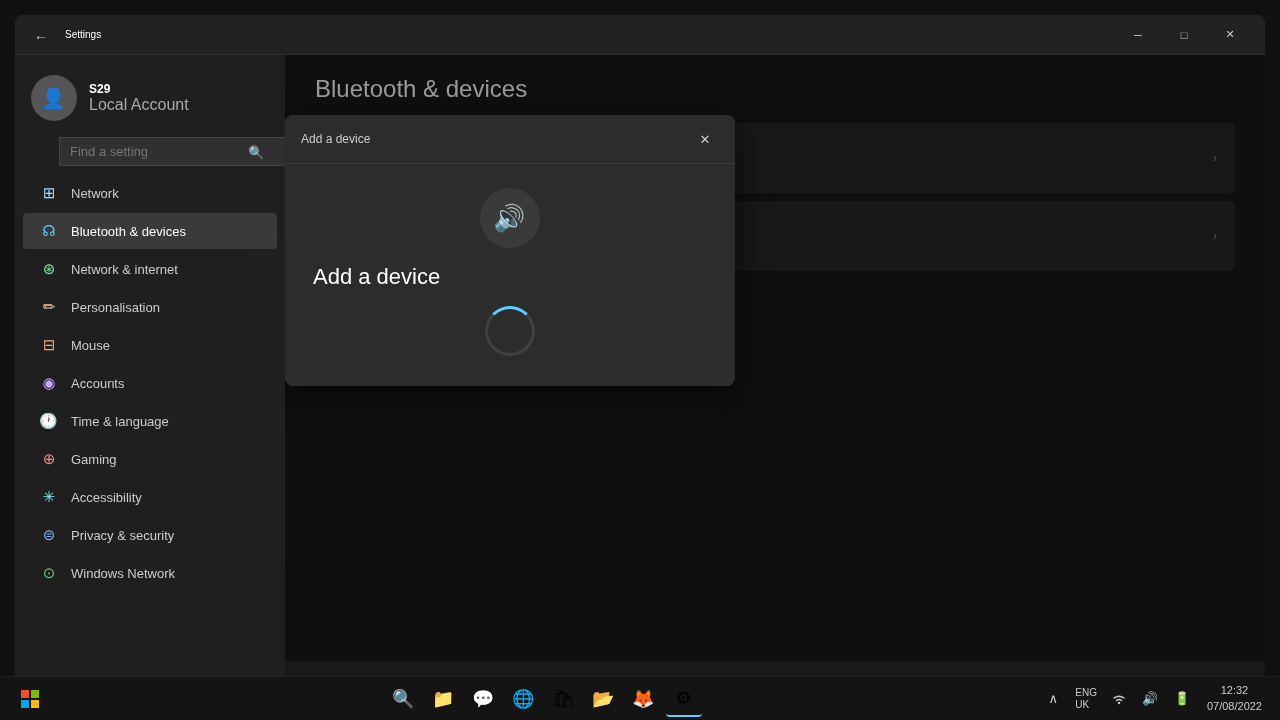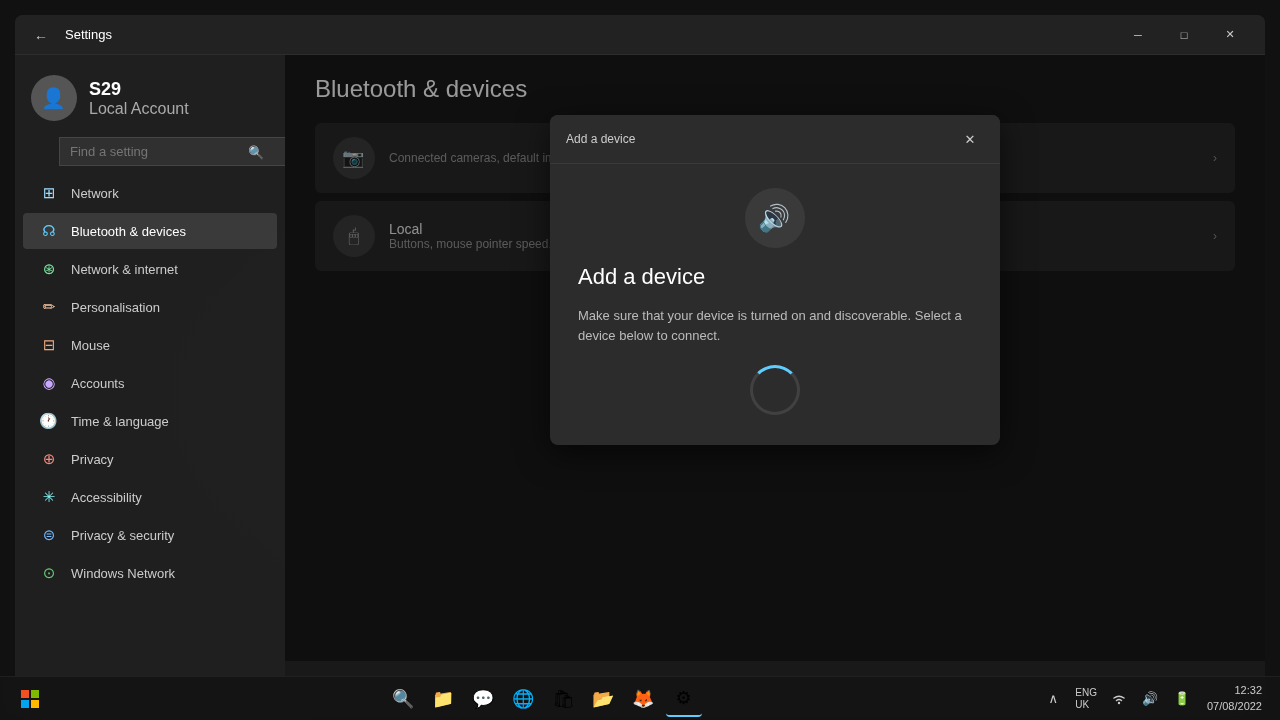--- a/index.html
+++ b/index.html
@@ -62,21 +62,21 @@
       align-items: center;
       justify-content: center;
       cursor: pointer;
       color: #ccc;
       font-size: 14px;
       margin-right: 10px;
     }
 
     .title-bar-title {
       color: #fff;
-      font-size: 13px;
+      font-size: 10px;
       font-weight: 400;
     }
 
     .title-bar-controls {
       margin-left: auto;
       display: flex;
       gap: 0;
     }
 
     .title-bar-btn {
@@ -124,21 +124,21 @@
       align-items: center;
       justify-content: center;
       color: #ccc;
       font-size: 20px;
       flex-shrink: 0;
     }
 
     .user-info {}
     .user-name {
       color: #fff;
-      font-size: 18px;
+      font-size: 12px;
       font-weight: 600;
     }
     .user-type {
       color: #aaa;
       font-size: 16px;
     }
 
     .search-box {
       margin: 0 12px 8px;
       position: relative;
@@ -282,38 +282,37 @@
     .taskbar-app.active { border-bottom: 2px solid #60cdff; }
 
     .taskbar-right {
       display: flex;
       align-items: center;
       gap: 4px;
       margin-left: auto;
     }
 
     .taskbar-time {
-      text-align: right;
+      text-align: center;
       color: #ccc;
       font-size: 11px;
       line-height: 1.4;
       cursor: pointer;
       padding: 2px 6px;
       border-radius: 4px;
     }
 
     
     .modal-overlay {
       position: absolute;
       top: 0; left: 0; right: 0; bottom: 44px;
       background: rgba(0,0,0,0.4);
       z-index: 50;
       display: flex;
       align-items: flex-start;
-      justify-content: center;
     }
 
     .modal {
       background: #2c2c2c;
       border-radius: 8px;
       width: 450px;
       margin-top: 60px;
       box-shadow: 0 8px 32px rgba(0,0,0,0.6);
       overflow: hidden;
     }
@@ -491,21 +490,21 @@
       <div class="nav-item">
         <span class="nav-icon icon-accounts">◉</span>
         <span>Accounts</span>
       </div>
       <div class="nav-item">
         <span class="nav-icon icon-time">🕐</span>
         <span>Time &amp; language</span>
       </div>
       <div class="nav-item">
         <span class="nav-icon icon-gaming">⊕</span>
-        <span>Privacy</span>
+        <span>Gaming</span>
       </div>
       <div class="nav-item">
         <span class="nav-icon icon-accessibility">✳</span>
         <span>Accessibility</span>
       </div>
       <div class="nav-item">
         <span class="nav-icon icon-privacy">⊜</span>
         <span>Privacy &amp; security</span>
       </div>
       <div class="nav-item">
@@ -543,21 +542,20 @@
             <div class="modal-close-btn">
               <span>✕</span>
             </div>
           </div>
 
           <div class="modal-body">
             <div class="modal-device-icon">
               <span>🔊</span>
             </div>
             <h2 class="modal-heading">Add a device</h2>
-            <p class="modal-desc">Make sure that your device is turned on and discoverable. Select a device below to connect.</p>
             <div class="spinner-ring"></div>
           </div>
 
         </div>
       </div>
 
     </div>
   </div>
 </div>
 

